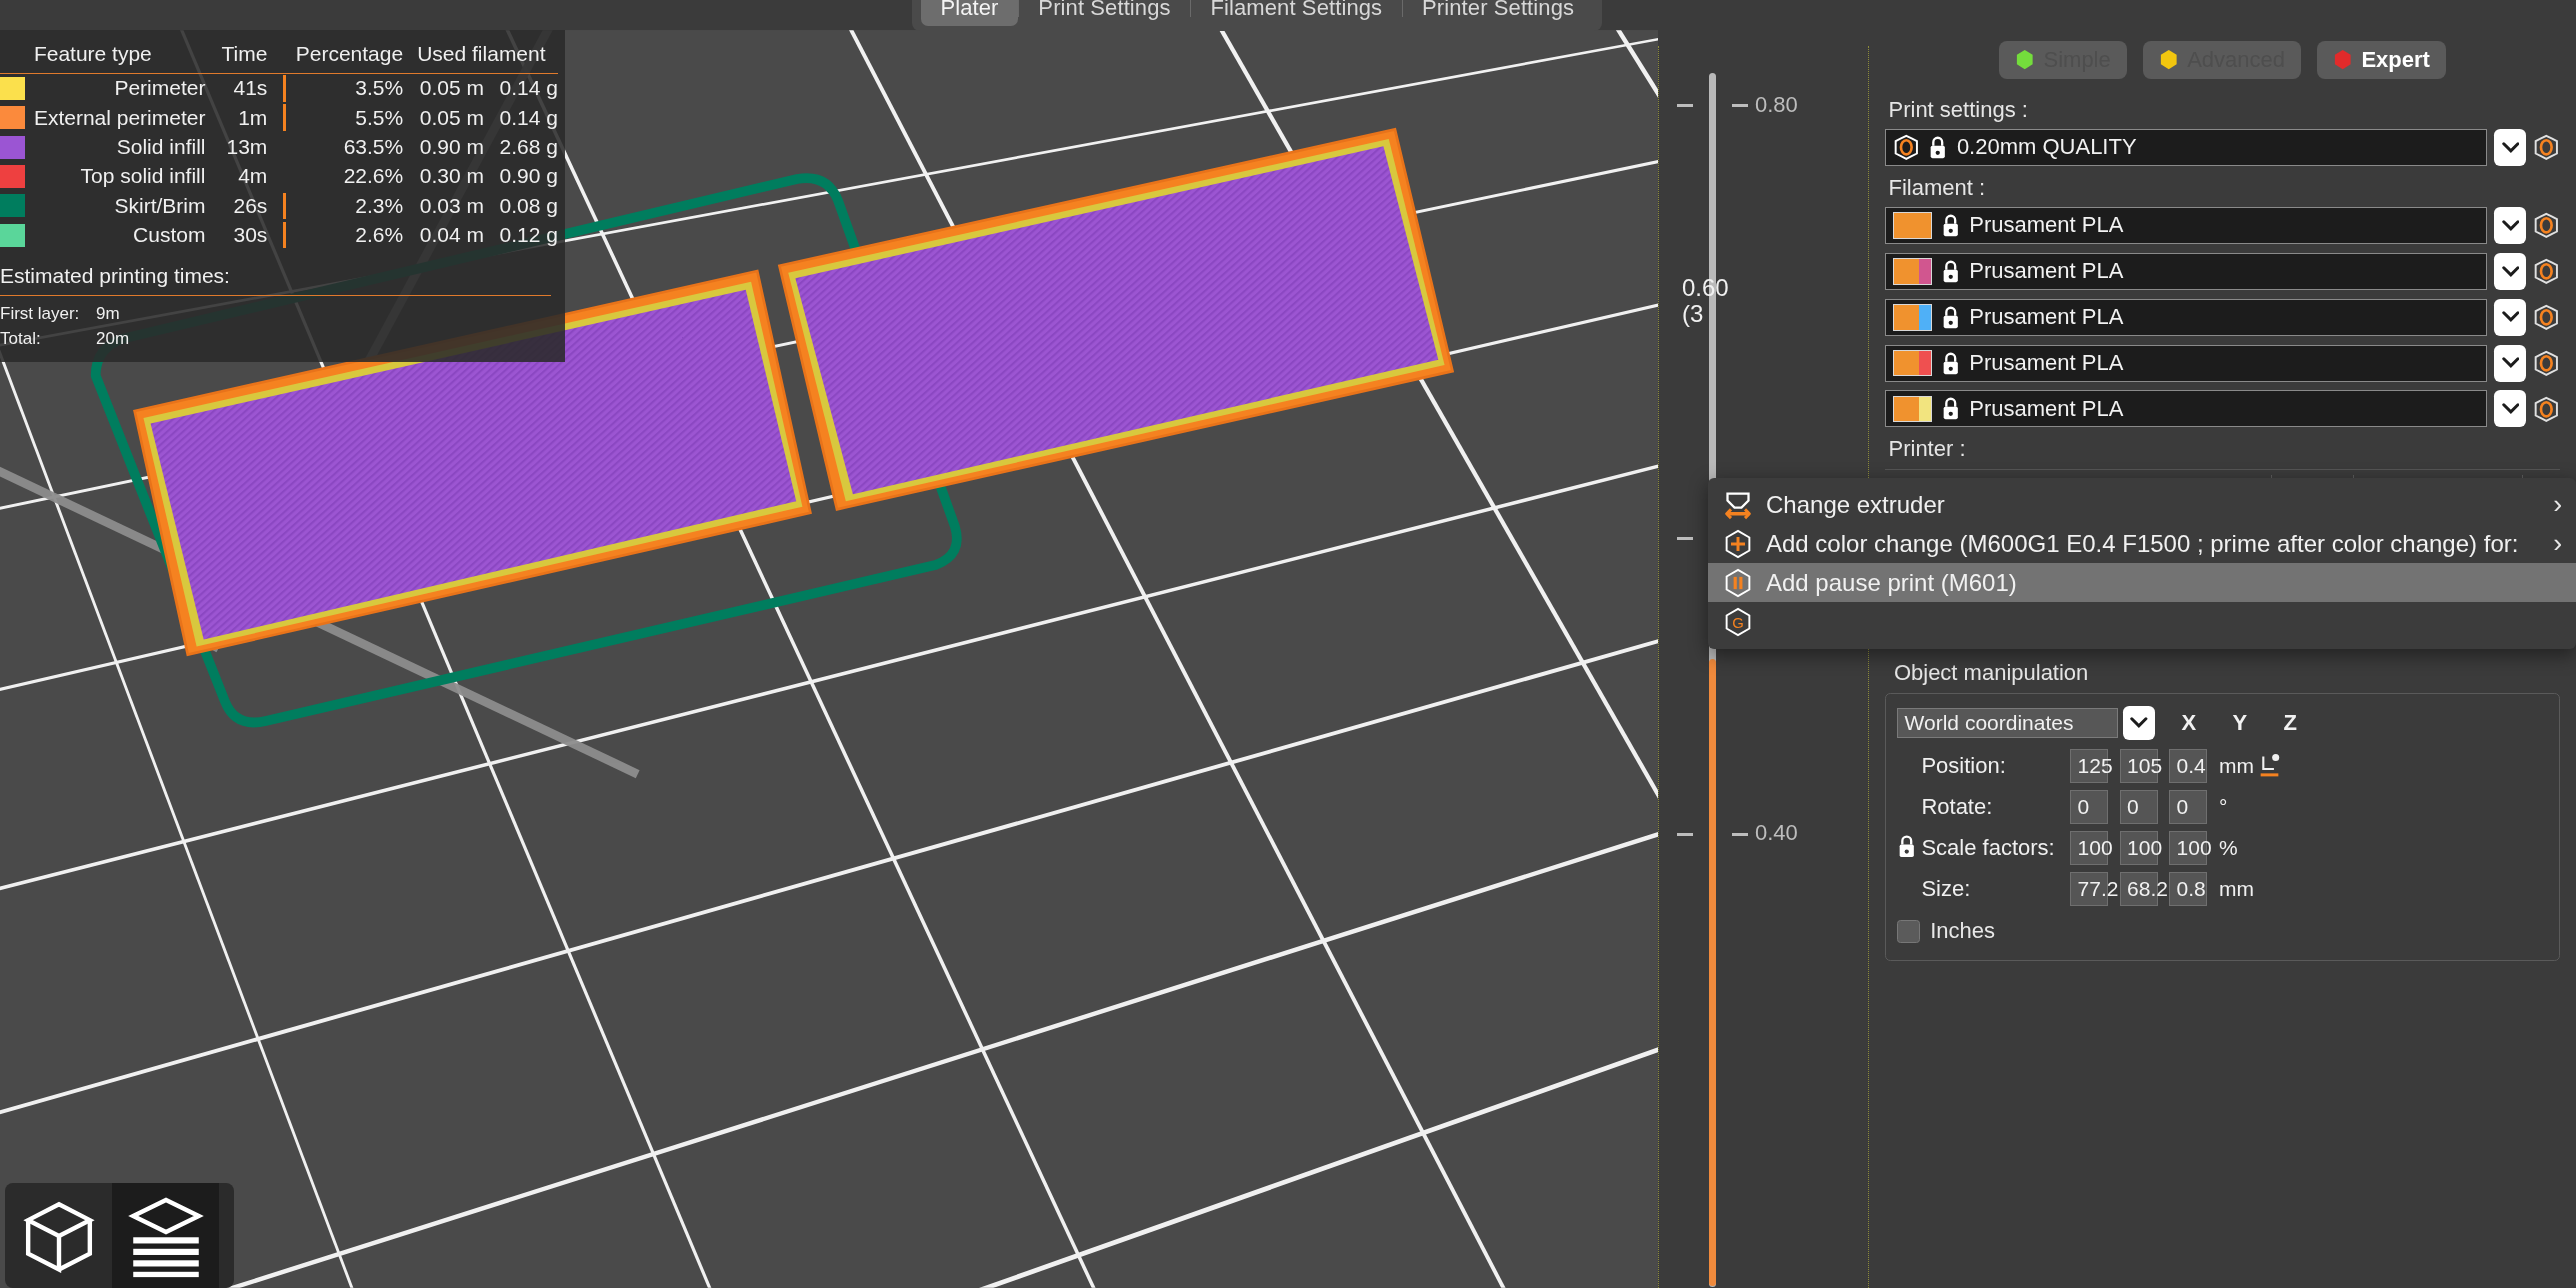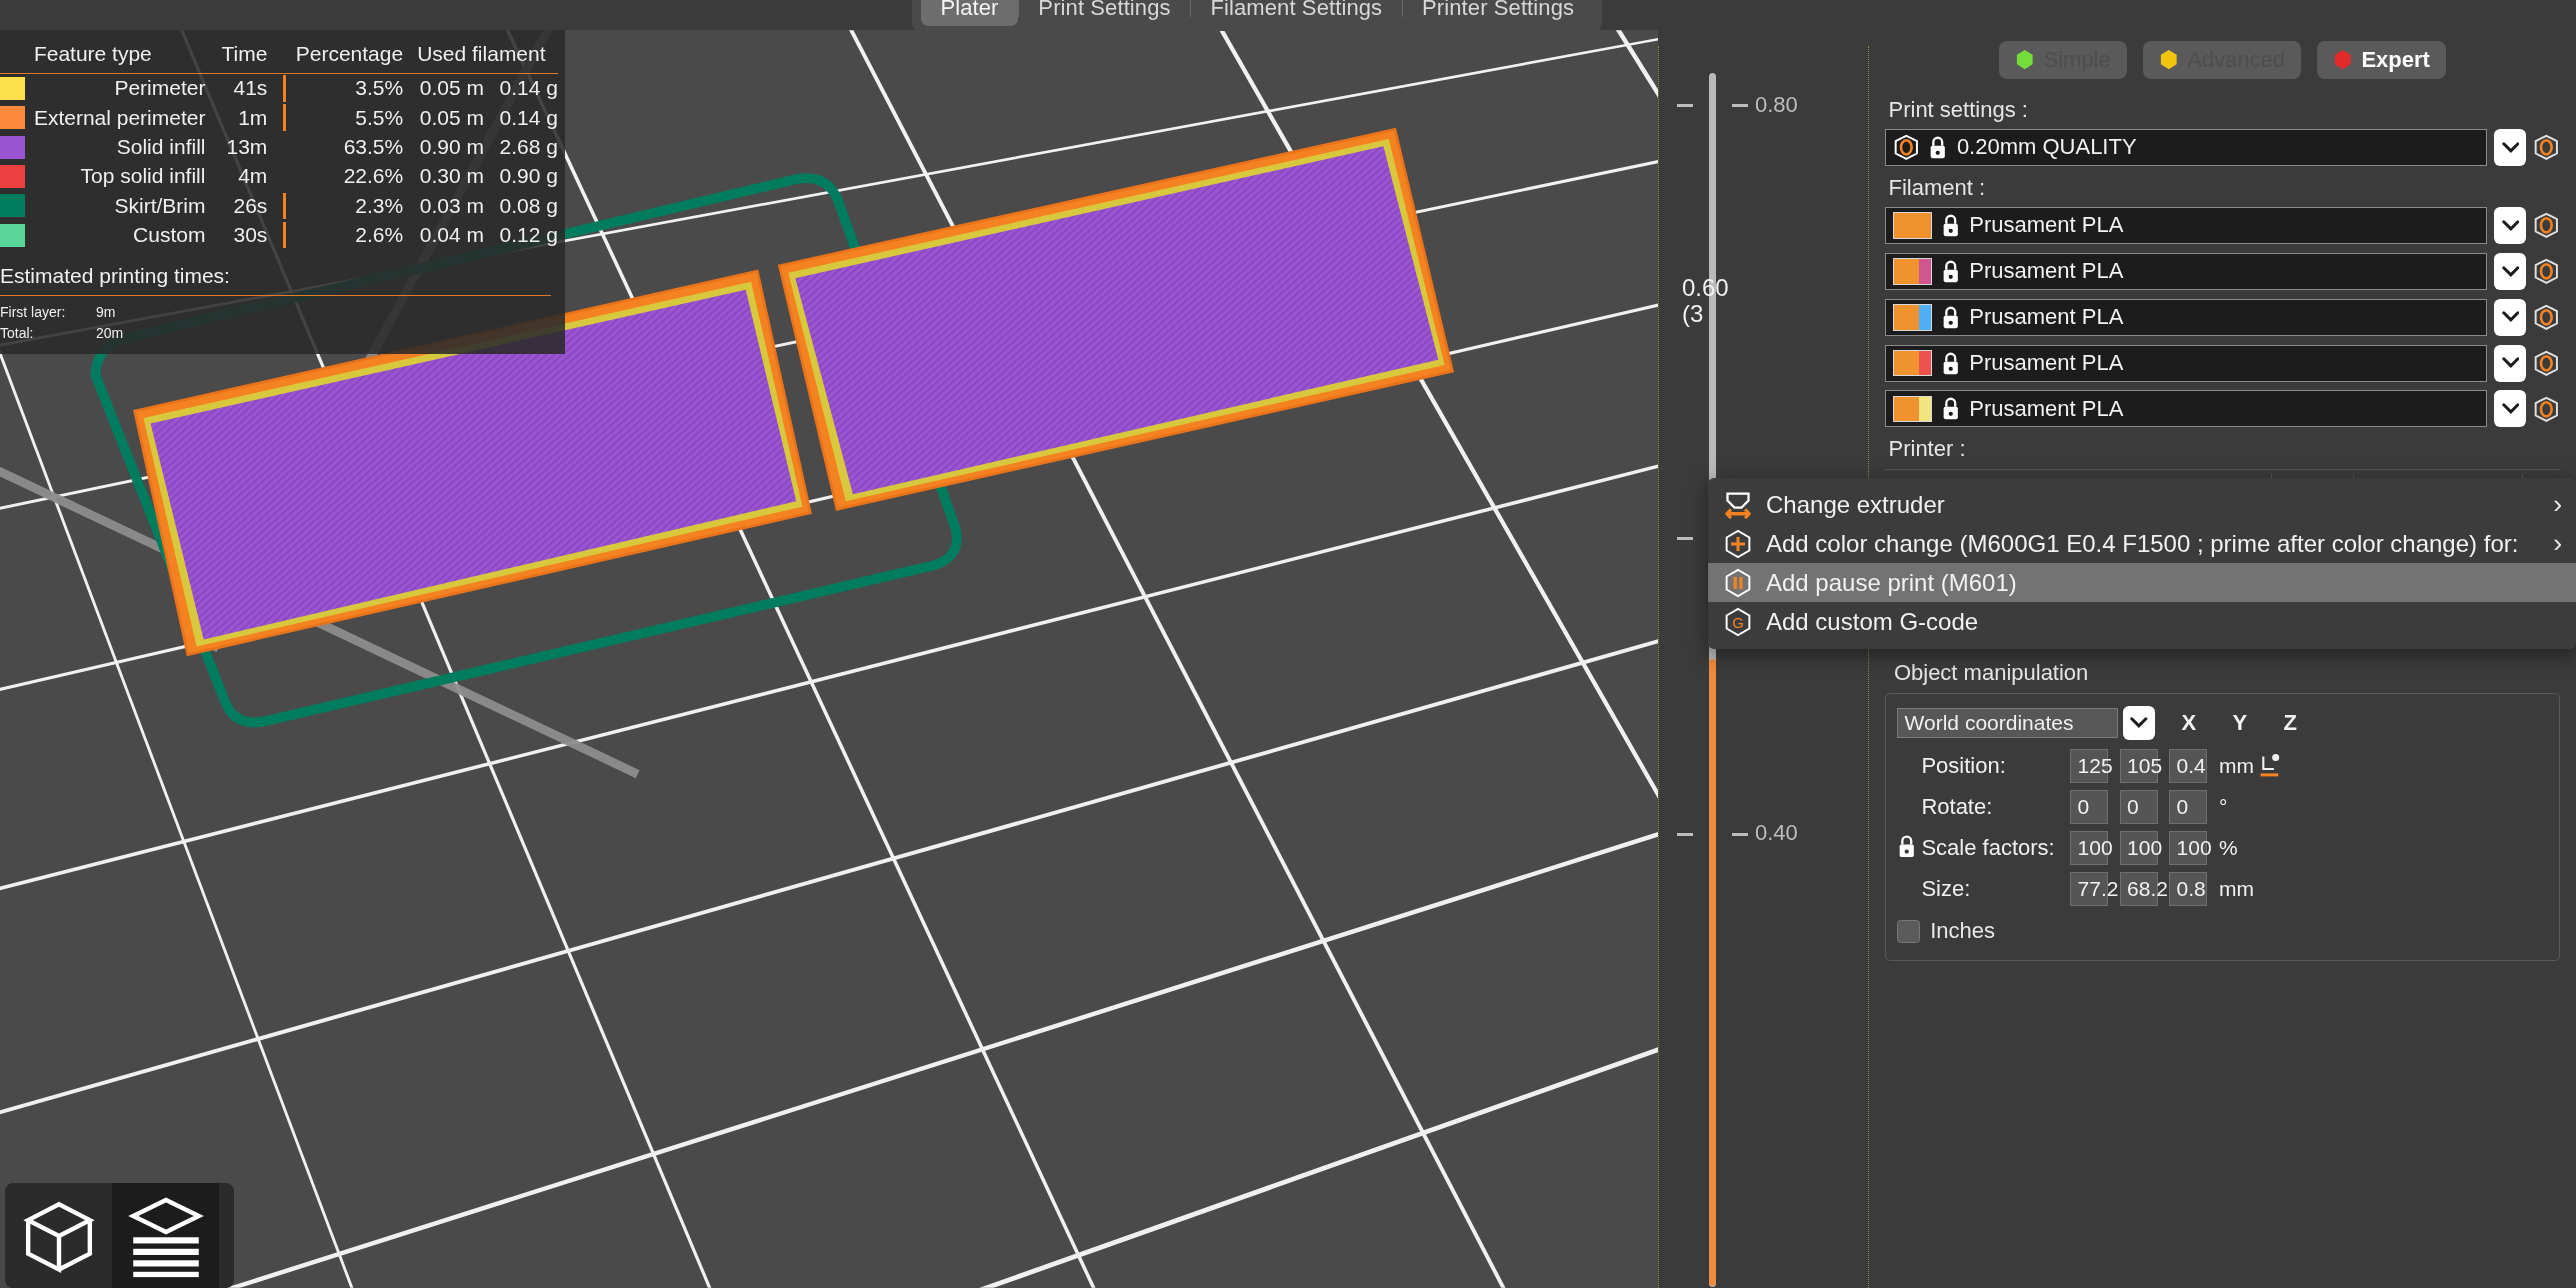--- a/index.html
+++ b/index.html
@@ -70,21 +70,21 @@
   .c-time { text-align: right; width: 64px; padding-right: 16px !important; }
   .c-barwrap { width: 115px; padding-right: 12.4px !important; }
   .bar-track { position: relative; height: 19.5px; }
   .bar { position: absolute; left: 0; top: 0; height: 19.5px; background: #f58220; }
   .bar.thin { width: 2.7px !important; height: 26.6px; top: -3.5px; }
   .c-pct { text-align: right; width: 76px; padding-right: 14px !important; }
   .c-len { text-align: right; width: 96px; padding-right: 12.4px !important; }
   .c-wt  { text-align: right; width: 81px; }
   .est-title { margin-top: 14px; font-size: 21px; color: #f0f0f0; }
   .est-rule { border-top: 1.8px solid #e07a2c; margin-top: 7px; margin-bottom: 5.3px; }
-  .est-row { font-size: 14px; color: #f0f0f0; padding: 2.7px 0; display: flex; }
+  .est-row { font-size: 17px; color: #f0f0f0; padding: 2.7px 0; display: flex; }
   .est-row .lbl { min-width: 96px; }
 
   
   .viewmode {
     position: absolute; left: 5.3px; bottom: 0px;
     width: 229px; height: 105px;
     background: #2b2b2b;
     border-radius: 8px;
     display: flex; align-items: center;
     z-index: 25;
@@ -747,18 +747,17 @@
           <rect x="11" y="10" width="3.6" height="14" fill="#f58220"></rect>
           <rect x="17.5" y="10" width="3.6" height="14" fill="#f58220"></rect>
         </svg>
         <span class="ctx-lbl">Add pause print (M601)</span>
       </div>
       <div class="ctxitem">
         <svg class="ctx-ic" viewBox="0 0 32 34" style="font-size:27px">
           <polygon points="16,2 29,9.5 29,24.5 16,32 3,24.5 3,9.5" fill="none" stroke="#ffffff" stroke-width="2.2"></polygon>
           <text x="16" y="24" font-size="17" font-family="Liberation Sans, sans-serif" fill="#f58220" text-anchor="middle">G</text>
         </svg>
-        <span class="ctx-lbl">Add custom G-code</span>
       </div>
     </div>
 
 </div>
 
 
 </body></html>

